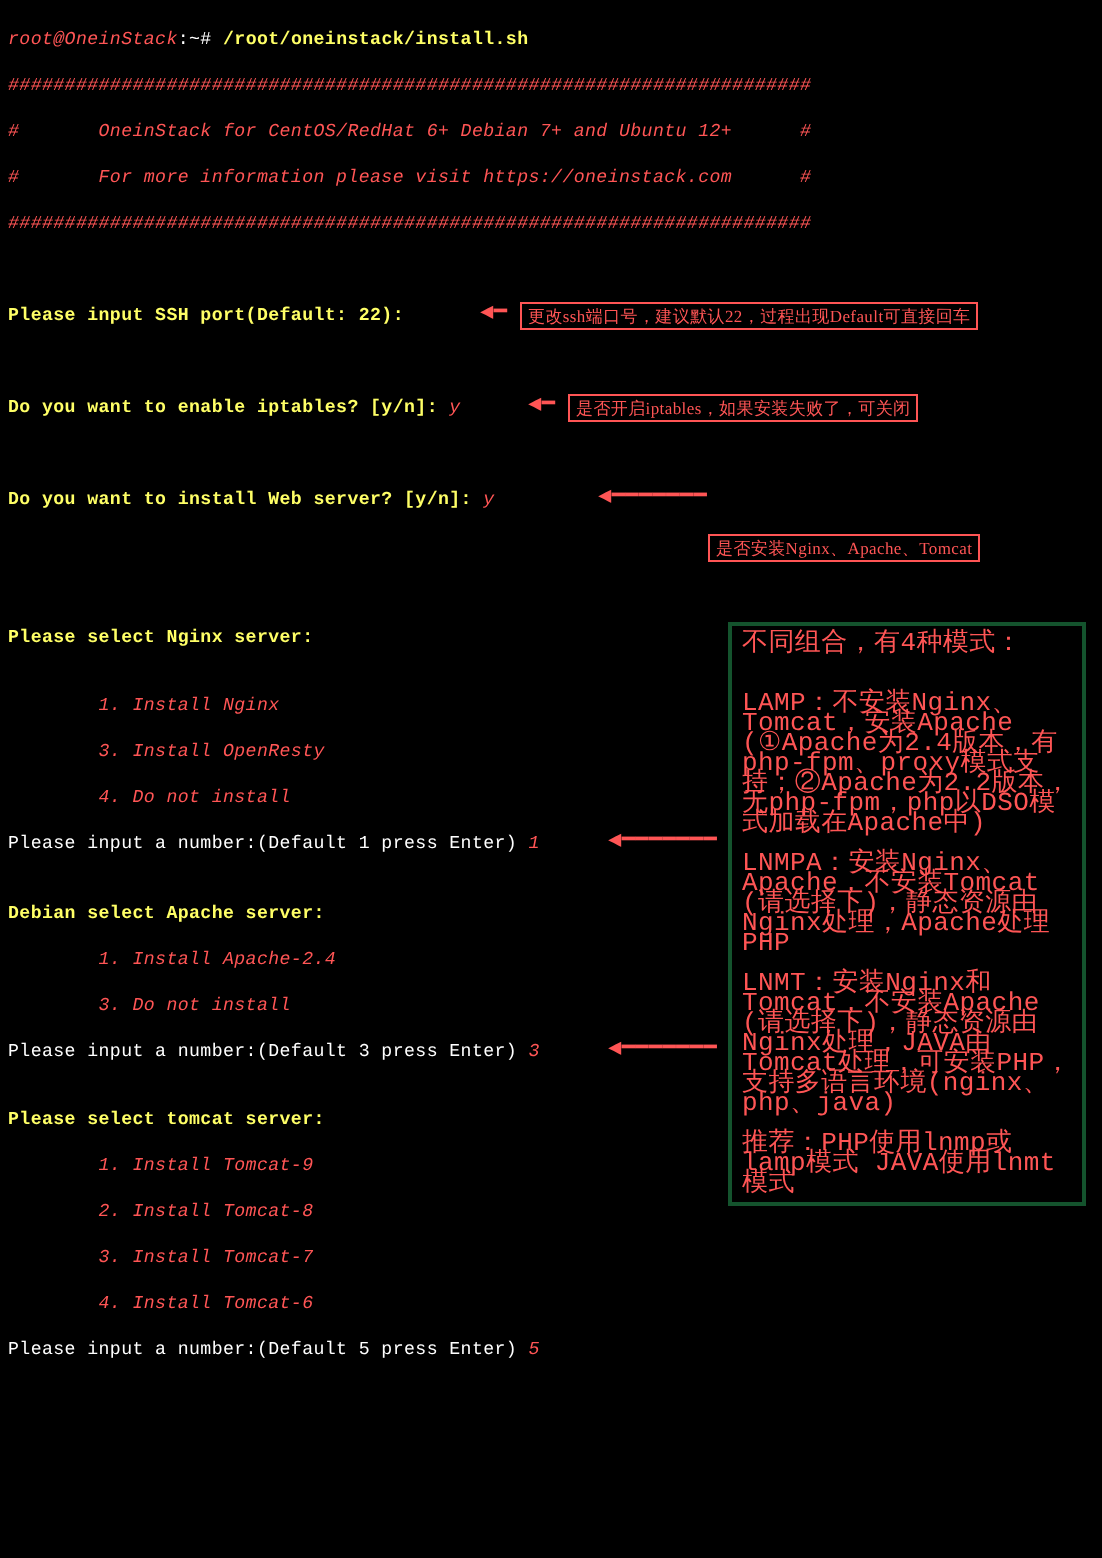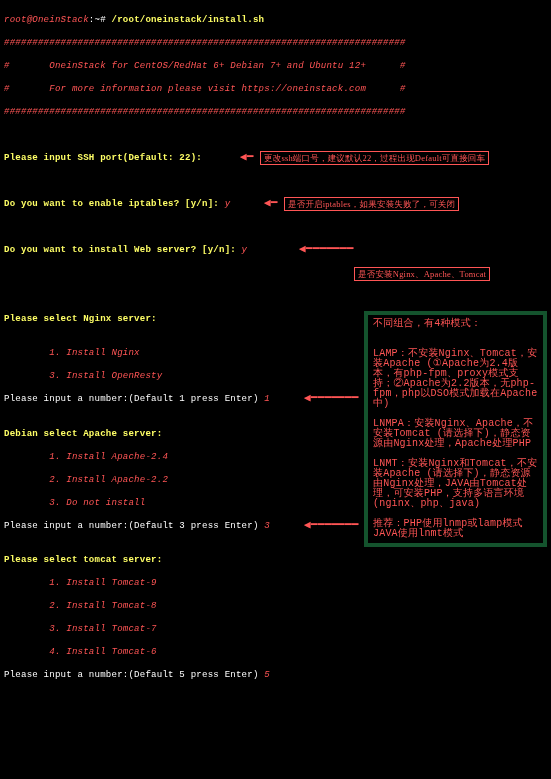--- a/index.html
+++ b/index.html
@@ -37,23 +37,23 @@
   .arrow {
     position: absolute;
     color: #ff5555;
     font-size: 11px;
     line-height: 11px;
     font-weight: bold;
   }
 
   .big-note {
     position: absolute;
-    border: 4px solid #14532d;
+    border: 2px solid #14532d;
     color: #ff5555;
-    font-size: 10px;
+    font-size: 13px;
     line-height: 10px;
     padding: 4px 5px;
     white-space: normal;
     width: 165px;
     background: rgba(0,0,0,0.7);
   }
 </style>
 </head>
 <body>
 
@@ -82,26 +82,26 @@
     <span>不同组合，有4种模式：</span><br>
     <br><br>
     <span>LAMP：不安装Nginx、Tomcat，安装Apache (①Apache为2.4版本，有php-fpm、proxy模式支持；②Apache为2.2版本，无php-fpm，php以DSO模式加载在Apache中)</span><br><br>
     <span>LNMPA：安装Nginx、Apache，不安装Tomcat (请选择下)，静态资源由Nginx处理，Apache处理PHP</span><br><br>
     <span>LNMT：安装Nginx和Tomcat，不安装Apache (请选择下)，静态资源由Nginx处理，JAVA由Tomcat处理，可安装PHP，支持多语言环境(nginx、php、java)</span><br><br>
     <span>推荐：PHP使用lnmp或lamp模式 JAVA使用lnmt模式</span>
   </div>
 </span>
 <span class="row red">	1. Install Nginx</span>
 <span class="row red">	3. Install OpenResty</span>
+<span class="row red">	4. Do not install</span>
 <span class="row"><span class="white">Please input a number:(Default 1 press Enter) </span><span class="red">1</span>
   <span class="arrow" style="left:300px;top:0;">◀━━━━━━━</span>
 </span>
 <span class="row yellow">Debian select Apache server:</span>
 <span class="row red">	1. Install Apache-2.4</span>
-<span class="row red">	2. Install Apache-2.2</span>
 <span class="row red">	3. Do not install</span>
 <span class="row"><span class="white">Please input a number:(Default 3 press Enter) </span><span class="red">3</span>
   <span class="arrow" style="left:300px;top:0;">◀━━━━━━━</span>
 </span>
 <span class="row yellow">Please select tomcat server:</span>
 <span class="row red">	1. Install Tomcat-9</span>
 <span class="row red">	2. Install Tomcat-8</span>
 <span class="row red">	3. Install Tomcat-7</span>
 <span class="row red">	4. Install Tomcat-6</span>
 <span class="row"><span class="white">Please input a number:(Default 5 press Enter) </span><span class="red">5</span></span>

